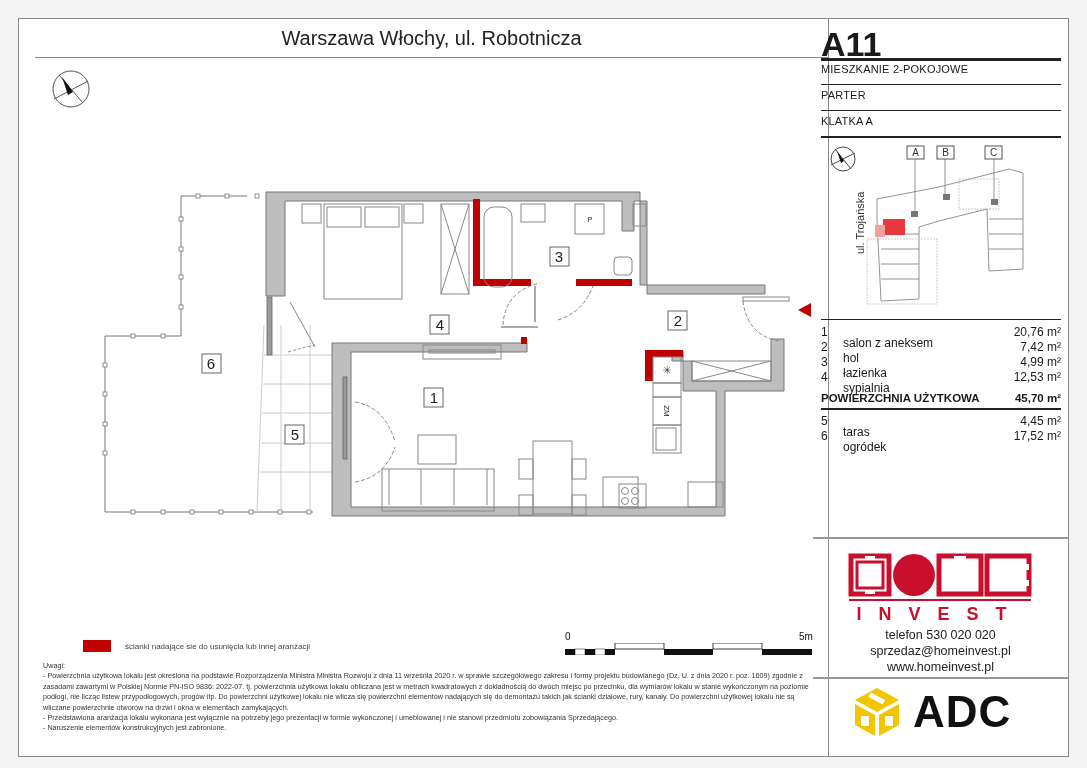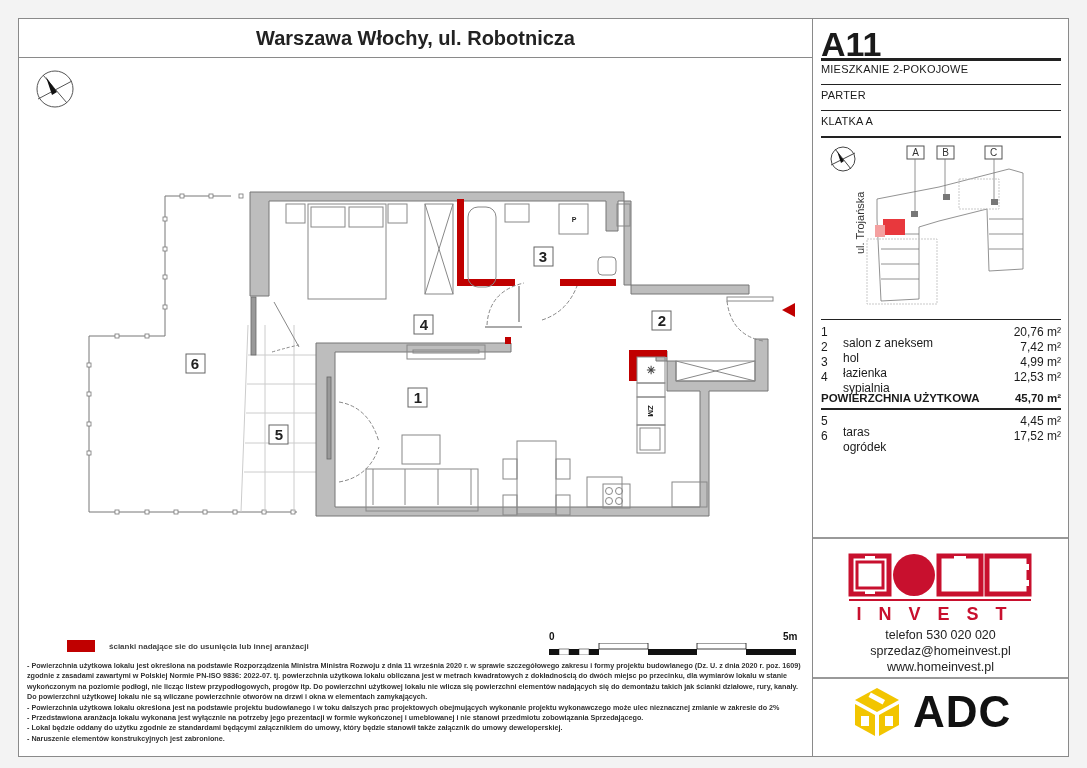--- a/index.html
+++ b/index.html
@@ -1,18 +1,18 @@
 <!DOCTYPE html>
 <html><head>
 <meta charset="utf-8">
 <style>
   html,body{margin:0;padding:0;}
   body{width:1087px;height:768px;background:#f3f3f3;font-family:"Liberation Sans",sans-serif;color:#1a1a1a;position:relative;overflow:hidden;}
   .sheet{position:absolute;left:18px;top:18px;width:1051px;height:739px;background:#fff;border:1px solid #8a8a8a;box-sizing:border-box;}
-  .left-col{position:absolute;left:0;top:0;width:793px;height:737px;border-right:1px solid #8a8a8a;font-weight:bold;}
+  .left-col{position:absolute;left:16px;top:0;width:793px;height:737px;border-right:1px solid #8a8a8a;}
   .title-bar{position:absolute;left:0;top:0;width:793px;height:38px;border-bottom:1px solid #8a8a8a;display:flex;align-items:center;justify-content:center;font-size:20px;color:#222;}
   .right-col{position:absolute;left:794px;top:0;width:255px;height:737px;}
   .apt-code{position:absolute;left:8px;top:6px;font-size:34px;font-weight:bold;}
   .rc-line{position:absolute;left:8px;width:240px;background:#222;}
   .rc-text{position:absolute;left:8px;font-size:11px;letter-spacing:0.2px;}
   .rooms{position:absolute;left:8px;top:300px;width:240px;font-size:12px;}
   .room-row{display:flex;height:15px;align-items:center;}
   .room-row .n{width:22px;}
   .room-row .name{flex:1;margin-top:22px;}
   .room-row .area{text-align:right;}
@@ -195,24 +195,23 @@
           <rect x="30" y="6" width="10" height="6" fill="#fff" stroke="#111" stroke-width="0.5"></rect>
         <rect x="40" y="6" width="10" height="6" fill="#111"></rect>
         <rect x="50" y="0" width="49" height="6" fill="#fff" stroke="#111" stroke-width="0.8"></rect>
         <rect x="99" y="6" width="49" height="6" fill="#111"></rect>
         <rect x="148" y="0" width="49" height="6" fill="#fff" stroke="#111" stroke-width="0.8"></rect>
         <rect x="197" y="6" width="50" height="6" fill="#111"></rect>
       </svg>
     </div>
 
     <div class="notes">
+      <div>Uwagi:</div>
       <div>- Powierzchnia użytkowa lokalu jest określona na podstawie Rozporządzenia Ministra Ministra Rozwoju z dnia 11 września 2020 r. w sprawie szczegółowego zakresu i formy projektu budowlanego (Dz. U. z dnia 2020 r. poz. 1609) zgodnie z zasadami zawartymi w Polskiej Normie PN-ISO 9836: 2022-07. tj. powierzchnia użytkowa lokalu obliczana jest w metrach kwadratowych z dokładnością do dwóch miejsc po przecinku, dla wymiarów lokalu w stanie wykończonym na poziomie podłogi, nie licząc listew przypodłogowych, progów itp. Do powierzchni użytkowej lokalu nie wlicza się powierzchni elementów nadających się do demontażu takich jak ścianki działowe, rury, kanały. Do powierzchni użytkowej lokalu nie są wliczane powierzchnie otworów na drzwi i okna w elementach zamykających.</div>
-      <div>- Powierzchnia użytkowa lokalu określona jest na podstawie projektu budowlanego i w toku dalszych prac projektowych obejmujących wykonanie projektu wykonawczego może ulec nieznacznej zmianie w zakresie do 2%</div>
       <div>- Przedstawiona aranżacja lokalu wykonana jest wyłącznie na potrzeby jego prezentacji w formie wykończonej i umeblowanej i nie stanowi przedmiotu zobowiązania Sprzedającego.</div>
-      <div>- Lokal będzie oddany do użytku zgodnie ze standardami będącymi załącznikiem do umowy, który będzie stanowił także załącznik do umowy deweloperskiej.</div>
       <div>- Naruszenie elementów konstrukcyjnych jest zabronione.</div>
     </div>
   </div>
 
   <div class="right-col">
     <div class="apt-code">A11</div>
     <div class="rc-line" style="top:39px;height:3px"></div>
     <div class="rc-text" style="top:44px">MIESZKANIE 2-POKOJOWE</div>
     <div class="rc-line" style="top:65px;height:1px"></div>
     <div class="rc-text" style="top:70px">PARTER</div>

